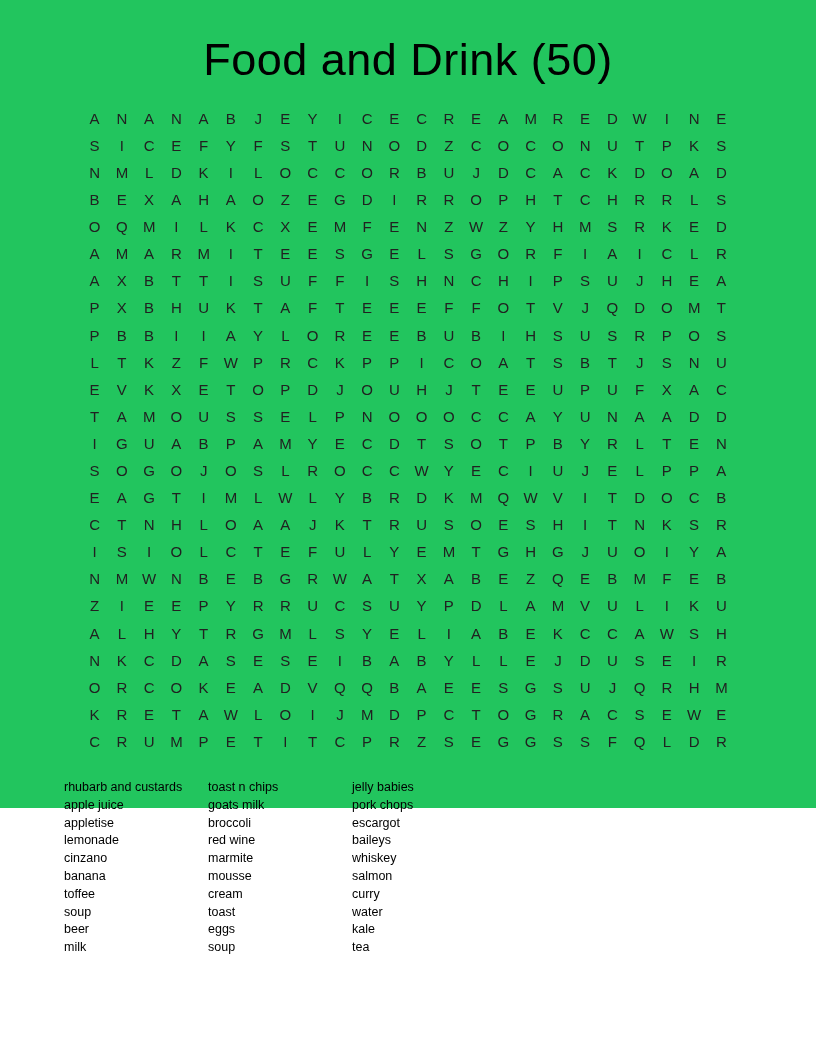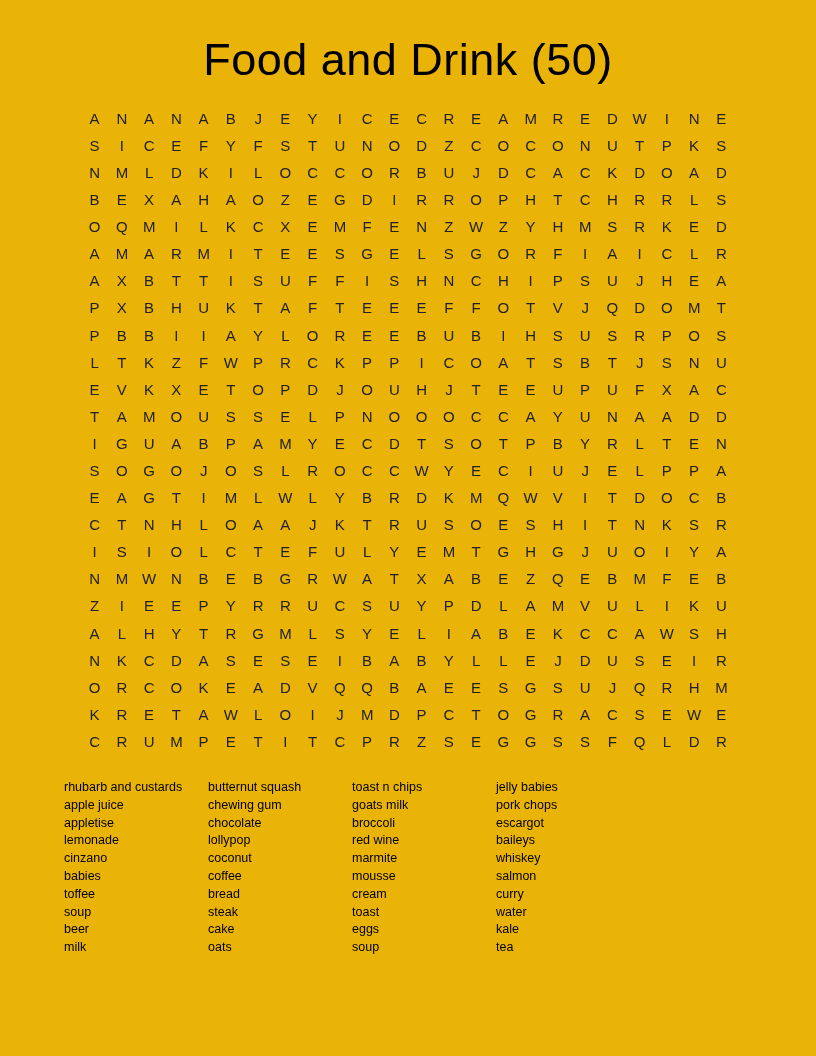--- a/index.html
+++ b/index.html
@@ -9,22 +9,22 @@
   }
   body {
     width: 816px;
     height: 1056px;
     font-family: "Liberation Sans", sans-serif;
     color: #000000;
     overflow: hidden;
   }
   .page {
     width: 816px;
-    height: 1056px;
-    background: #eab308;
+    height: 808px;
+    background: #22c55e;
     position: relative;
   }
   .title {
     margin: 0;
     padding-top: 34px;
     text-align: center;
     font-size: 45px;
     font-weight: 400;
     color: #000000;
     letter-spacing: 0.5px;
@@ -692,37 +692,25 @@
         <span class="grid-cell">R</span>
       </div>
     </div>
   <div class="wordlist" id="wordlist">
       <div class="word-col">
         <div class="word-item">rhubarb and custards</div>
         <div class="word-item">apple juice</div>
         <div class="word-item">appletise</div>
         <div class="word-item">lemonade</div>
         <div class="word-item">cinzano</div>
-        <div class="word-item">babies</div>
+        <div class="word-item">banana</div>
         <div class="word-item">toffee</div>
         <div class="word-item">soup</div>
         <div class="word-item">beer</div>
         <div class="word-item">milk</div>
-      </div>
-      <div class="word-col">
-        <div class="word-item">butternut squash</div>
-        <div class="word-item">chewing gum</div>
-        <div class="word-item">chocolate</div>
-        <div class="word-item">lollypop</div>
-        <div class="word-item">coconut</div>
-        <div class="word-item">coffee</div>
-        <div class="word-item">bread</div>
-        <div class="word-item">steak</div>
-        <div class="word-item">cake</div>
-        <div class="word-item">oats</div>
       </div>
       <div class="word-col">
         <div class="word-item">toast n chips</div>
         <div class="word-item">goats milk</div>
         <div class="word-item">broccoli</div>
         <div class="word-item">red wine</div>
         <div class="word-item">marmite</div>
         <div class="word-item">mousse</div>
         <div class="word-item">cream</div>
         <div class="word-item">toast</div>

